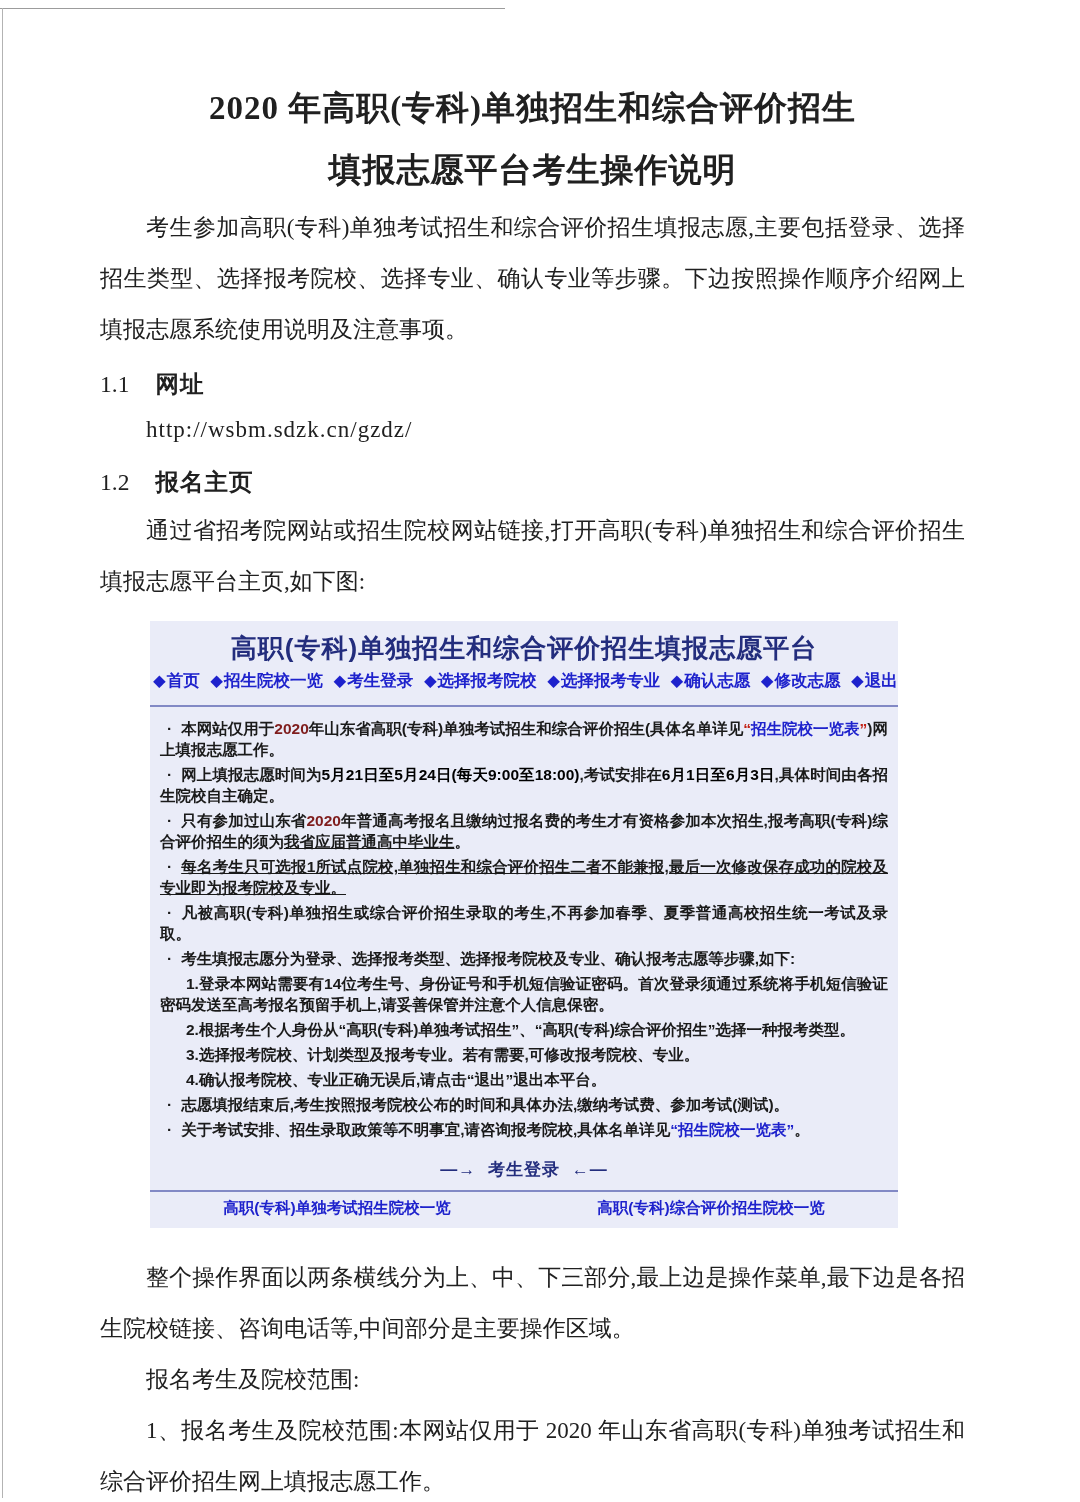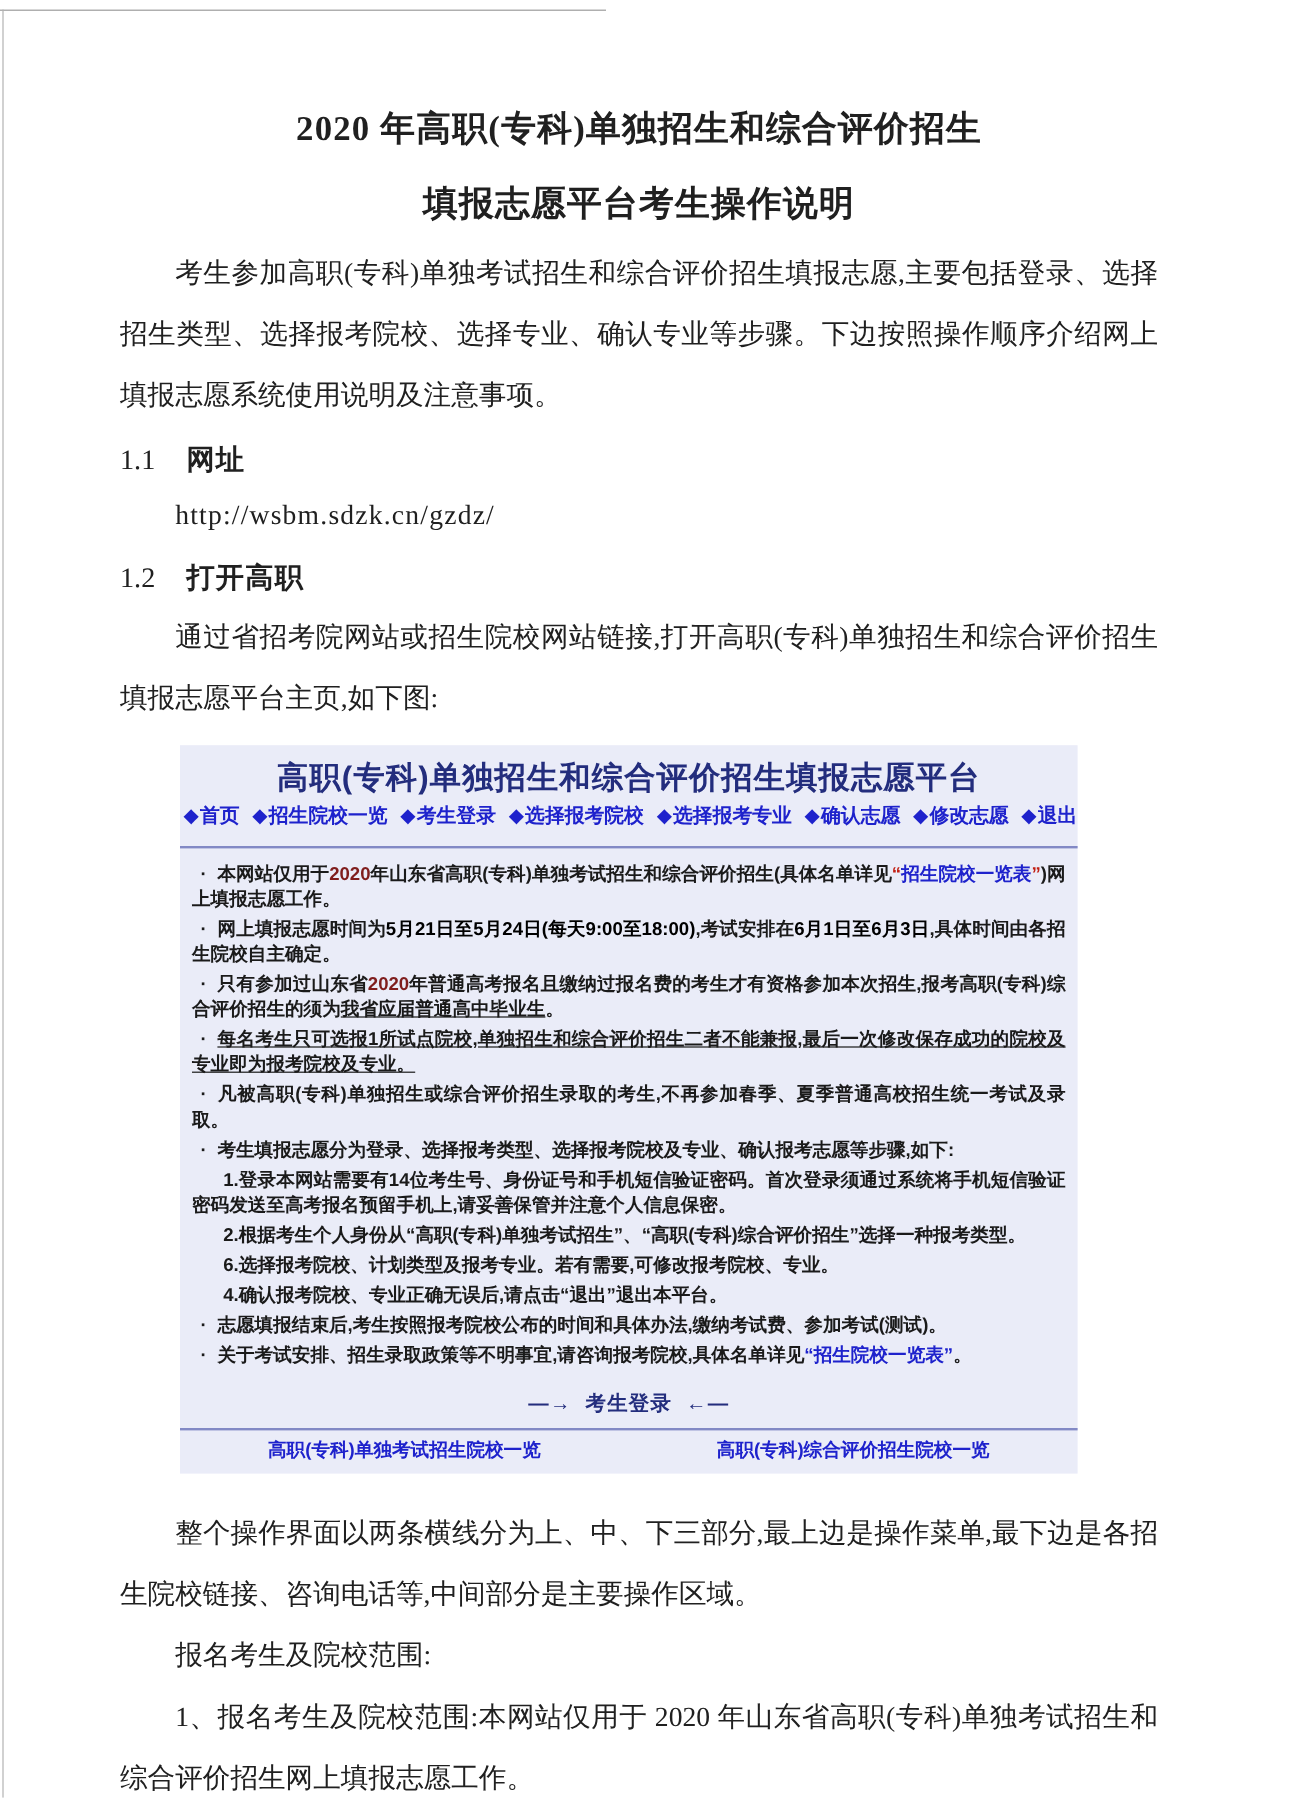--- a/index.html
+++ b/index.html
@@ -7,21 +7,21 @@
     width:1080px;height:1502px;background:#ffffff;position:relative;
     font-family:"Liberation Serif","DejaVu Serif",serif;color:#202020;
     overflow:hidden;
   }
   
   .edge-top{position:absolute;top:8px;left:0;width:505px;height:1px;background:#9c9c9c;}
   .edge-left{position:absolute;top:8px;left:2px;width:1px;height:1490px;background:#b3b3b3;}
 
   .page{padding:50px 115px 0 100px;}
 
-  .doc-title{font-size:29px;font-weight:bold;text-align:center;line-height:40px;margin:0;letter-spacing:1px;}
+  .doc-title{font-size:33px;font-weight:bold;text-align:center;line-height:40px;margin:0;letter-spacing:1px;}
   .doc-title.t1{margin-top:38px;}
   .doc-title.t2{margin-top:22px;}
 
   .doc-p{font-size:23px;line-height:51px;text-align:justify;margin:0;text-indent:2em;}
   .intro{margin-top:12px;}
 
   .h2{font-size:23.5px;margin:6px 0 0;line-height:46px;}
   .h2 .num{font-weight:normal;margin-right:26px;}
   .h2 .htitle{font-weight:bold;letter-spacing:1px;}
 
@@ -78,21 +78,21 @@
 
   <p class="doc-p intro">考生参加高职(专科)单独考试招生和综合评价招生填报志愿,主要包括登录、选择招生类型、选择报考院校、选择专业、确认专业等步骤。下边按照操作顺序介绍网上填报志愿系统使用说明及注意事项。</p>
 
   <h2 class="h2">
     <span class="num">1.1</span><span class="htitle">网址</span>
   </h2>
 
   <p class="url-line">http://wsbm.sdzk.cn/gzdz/</p>
 
   <h2 class="h2">
-    <span class="num">1.2</span><span class="htitle">打开高职</span>
+    <span class="num">1.2</span><span class="htitle">报名主页</span>
   </h2>
 
   <p class="doc-p">通过省招考院网站或招生院校网站链接,打开高职(专科)单独招生和综合评价招生填报志愿平台主页,如下图:</p>
 
   <div class="platform">
     <div class="pf-title">高职(专科)单独招生和综合评价招生填报志愿平台</div>
 
     <div class="pf-menu">
       <a><span class="dm">◆</span><span>首页</span></a>
       <a><span class="dm">◆</span><span>招生院校一览</span></a>
@@ -108,21 +108,21 @@
 
     <div class="pf-body">
       <p class="pf-li"><span class="dot">·</span><span><span>本网站仅用于</span><span class="seg-blue">2020</span><span>年山东省高职(专科)单独考试招生和综合评价招生(具体名单详见</span><span class="seg-red">“</span><span class="seg-link">招生院校一览表</span><span class="seg-red">”</span><span>)网上填报志愿工作。</span></span></p>
       <p class="pf-li"><span class="dot">·</span><span><span>网上填报志愿时间为</span><span class="seg-bold">5月21日至5月24日(每天9:00至18:00)</span><span>,考试安排在</span><span class="seg-bold">6月1日至6月3日</span><span>,具体时间由各招生院校自主确定。</span></span></p>
       <p class="pf-li"><span class="dot">·</span><span><span>只有参加过山东省</span><span class="seg-blue">2020</span><span>年普通高考报名且缴纳过报名费的考生才有资格参加本次招生,报考高职(专科)综合评价招生的须为</span><span class="seg-underline">我省应届普通高中毕业生</span><span>。</span></span></p>
       <p class="pf-li"><span class="dot">·</span><span><span class="seg-underline">每名考生只可选报1所试点院校,单独招生和综合评价招生二者不能兼报,最后一次修改保存成功的院校及专业即为报考院校及专业。</span></span></p>
       <p class="pf-li"><span class="dot">·</span><span><span>凡被高职(专科)单独招生或综合评价招生录取的考生,不再参加春季、夏季普通高校招生统一考试及录取。</span></span></p>
       <p class="pf-li"><span class="dot">·</span><span><span>考生填报志愿分为登录、选择报考类型、选择报考院校及专业、确认报考志愿等步骤,如下:</span></span></p>
       <p class="pf-sub"><span><span>1.登录本网站需要有14位考生号、身份证号和手机短信验证密码。首次登录须通过系统将手机短信验证密码发送至高考报名预留手机上,请妥善保管并注意个人信息保密。</span></span></p>
       <p class="pf-sub"><span><span>2.根据考生个人身份从“高职(专科)单独考试招生”、“高职(专科)综合评价招生”选择一种报考类型。</span></span></p>
-      <p class="pf-sub"><span><span>6.选择报考院校、计划类型及报考专业。若有需要,可修改报考院校、专业。</span></span></p>
+      <p class="pf-sub"><span><span>3.选择报考院校、计划类型及报考专业。若有需要,可修改报考院校、专业。</span></span></p>
       <p class="pf-sub"><span><span>4.确认报考院校、专业正确无误后,请点击“退出”退出本平台。</span></span></p>
       <p class="pf-li"><span class="dot">·</span><span><span>志愿填报结束后,考生按照报考院校公布的时间和具体办法,缴纳考试费、参加考试(测试)。</span></span></p>
       <p class="pf-li"><span class="dot">·</span><span><span>关于考试安排、招生录取政策等不明事宜,请咨询报考院校,具体名单详见</span><span class="seg-link">“招生院校一览表”</span><span>。</span></span></p>
     </div>
 
     <div class="pf-login">
       <span>—→</span>
       <a class="cta">考生登录</a>
       <span>←—</span>
     </div>

